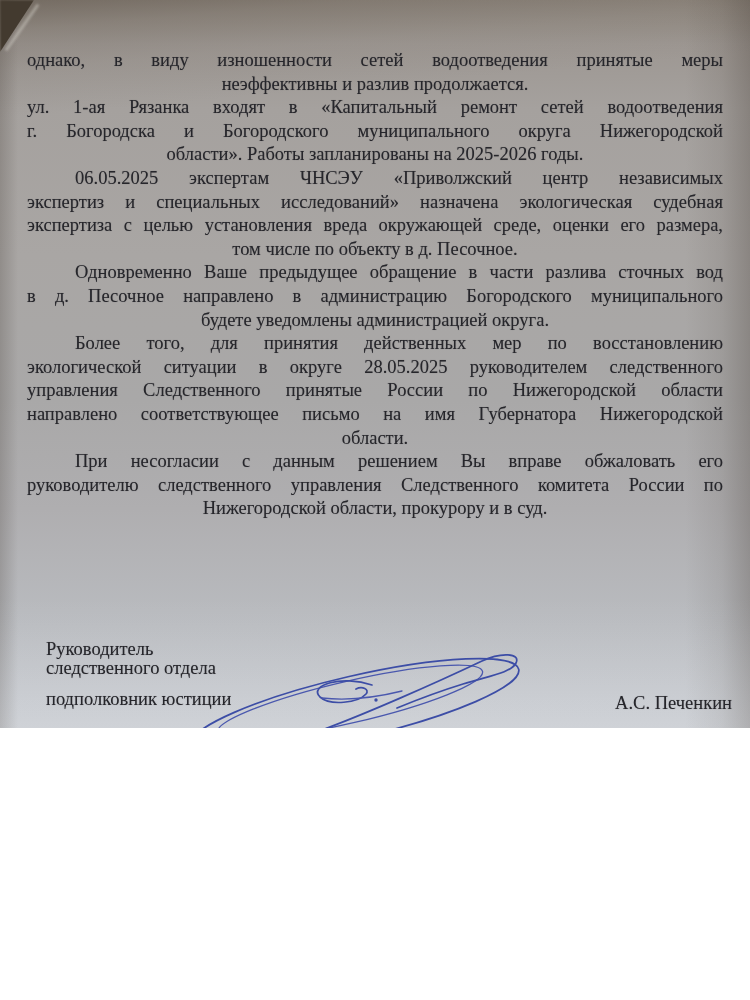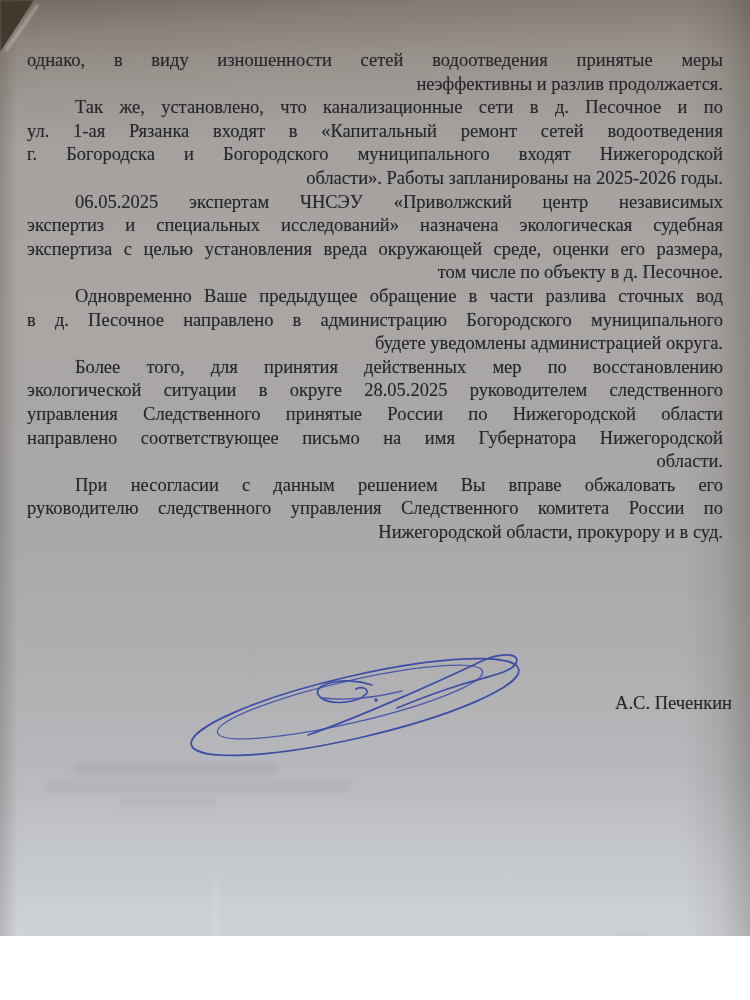--- a/index.html
+++ b/index.html
@@ -1,18 +1,18 @@
 <!DOCTYPE html>
 <html><head>
 <meta charset="utf-8">
 <style>
   html,body{margin:0;padding:0;}
   .page{
     position:relative;
-    width:750px;height:936px;
+    width:750px;height:728px;
     overflow:hidden;
     font-family:"Liberation Serif","DejaVu Serif",serif;
     background:linear-gradient(180deg,
       #8e867d 0%, #9d9792 6%, #a5a19e 15%, #a9a6a4 35%,
       #a9a8a8 55%, #afaeb0 70%, #b9bbbf 85%, #c5c8cd 96%, #c9ccd1 100%);
     text-decoration:underline;
   }
   .shade{position:absolute;pointer-events:none;}
   .shade-top{inset:0;background:linear-gradient(175deg,
       rgba(78,68,58,0.40) 0%, rgba(78,68,58,0.18) 4%,
@@ -38,21 +38,21 @@
   .crease-bottom{
     position:absolute;left:214px;top:880px;width:3px;height:120px;
     background:rgba(240,242,246,0.25);filter:blur(2px);
   }
   .doc{
     position:absolute;left:27px;top:49px;width:696px;
     font-size:18.5px;line-height:23.6px;
     color:#26262b;
     text-shadow:0 0 1px rgba(38,38,43,0.35);
   }
-  .line{text-align:right;}
+  .line{text-align:center;}
   .line.jl{text-align:justify;text-align-last:justify;}
   .line.ind{padding-left:48px;}
   .sig-block{
     position:absolute;left:46px;top:640px;
     font-size:18.5px;line-height:19px;
     color:#26262b;text-shadow:0 0 1px rgba(38,38,43,0.35);
   }
   .sig-line.rank{margin-top:12px;}
   .signer-name{
     position:absolute;top:693px;right:18px;
@@ -80,41 +80,45 @@
   <div class="shade shade-right"></div>
   <div class="shade shade-left"></div>
   <div class="shade sheen-bottom"></div>
   <div class="corner"></div>
   <div class="corner-edge"></div>
   <div class="crease-bottom"></div>
 
   <div class="doc">
       <div class="line jl">однако, в виду изношенности сетей водоотведения принятые меры</div>
       <div class="line">неэффективны и разлив продолжается.</div>
-      <div class="line jl ind">Так же, установлено, что канализационные сети в д. Песочное и по</div>
       <div class="line jl">ул. 1-ая Рязанка входят в «Капитальный ремонт сетей водоотведения</div>
-      <div class="line jl">г. Богородска и Богородского муниципального входят Нижегородской</div>
+      <div class="line jl">г. Богородска и Богородского муниципального округа Нижегородской</div>
       <div class="line">области». Работы запланированы на 2025-2026 годы.</div>
       <div class="line jl ind">06.05.2025 экспертам ЧНСЭУ «Приволжский центр независимых</div>
       <div class="line jl">экспертиз и специальных исследований» назначена экологическая судебная</div>
       <div class="line jl">экспертиза с целью установления вреда окружающей среде, оценки его размера,</div>
       <div class="line">том числе по объекту в д. Песочное.</div>
       <div class="line jl ind">Одновременно Ваше предыдущее обращение в части разлива сточных вод</div>
       <div class="line jl">в д. Песочное направлено в администрацию Богородского муниципального</div>
       <div class="line">будете уведомлены администрацией округа.</div>
       <div class="line jl ind">Более того, для принятия действенных мер по восстановлению</div>
       <div class="line jl">экологической ситуации в округе 28.05.2025 руководителем следственного</div>
       <div class="line jl">управления Следственного принятые России по Нижегородской области</div>
       <div class="line jl">направлено соответствующее письмо на имя Губернатора Нижегородской</div>
       <div class="line">области.</div>
       <div class="line jl ind">При несогласии с данным решением Вы вправе обжаловать его</div>
       <div class="line jl">руководителю следственного управления Следственного комитета России по</div>
       <div class="line">Нижегородской области, прокурору и в суд.</div>
     </div>
 
+  <div class="sig-block">
+    <div class="sig-line">Руководитель</div>
+    <div class="sig-line">следственного отдела</div>
+    <div class="sig-line rank">подполковник юстиции</div>
+  </div>
 
   <div class="signer-name">А.С. Печенкин</div>
 
   <svg class="signature" width="380" height="125" viewBox="0 0 380 125">
     <ellipse class="sig-stroke" cx="195" cy="62" rx="168" ry="31" transform="rotate(-13 195 62)"></ellipse>
     <ellipse class="sig-stroke thin" cx="190" cy="57" rx="136" ry="21" transform="rotate(-13 190 57)"></ellipse>
     <path class="sig-stroke" d="M 212 40 C 182 30, 148 40, 160 52 C 170 61, 198 58, 206 49 C 210 44, 202 41, 196 44"></path>
     <path class="sig-stroke thin" d="M 162 53 C 190 56, 218 52, 242 46"></path>
     <path class="sig-stroke" d="M 148 90 C 200 72, 282 35, 322 16 C 341 7, 361 8, 356 18 C 351 28, 328 31, 303 39 C 277 47, 254 56, 237 63"></path>
     <circle cx="216" cy="55" r="1.7" fill="#3c4da6"></circle>

